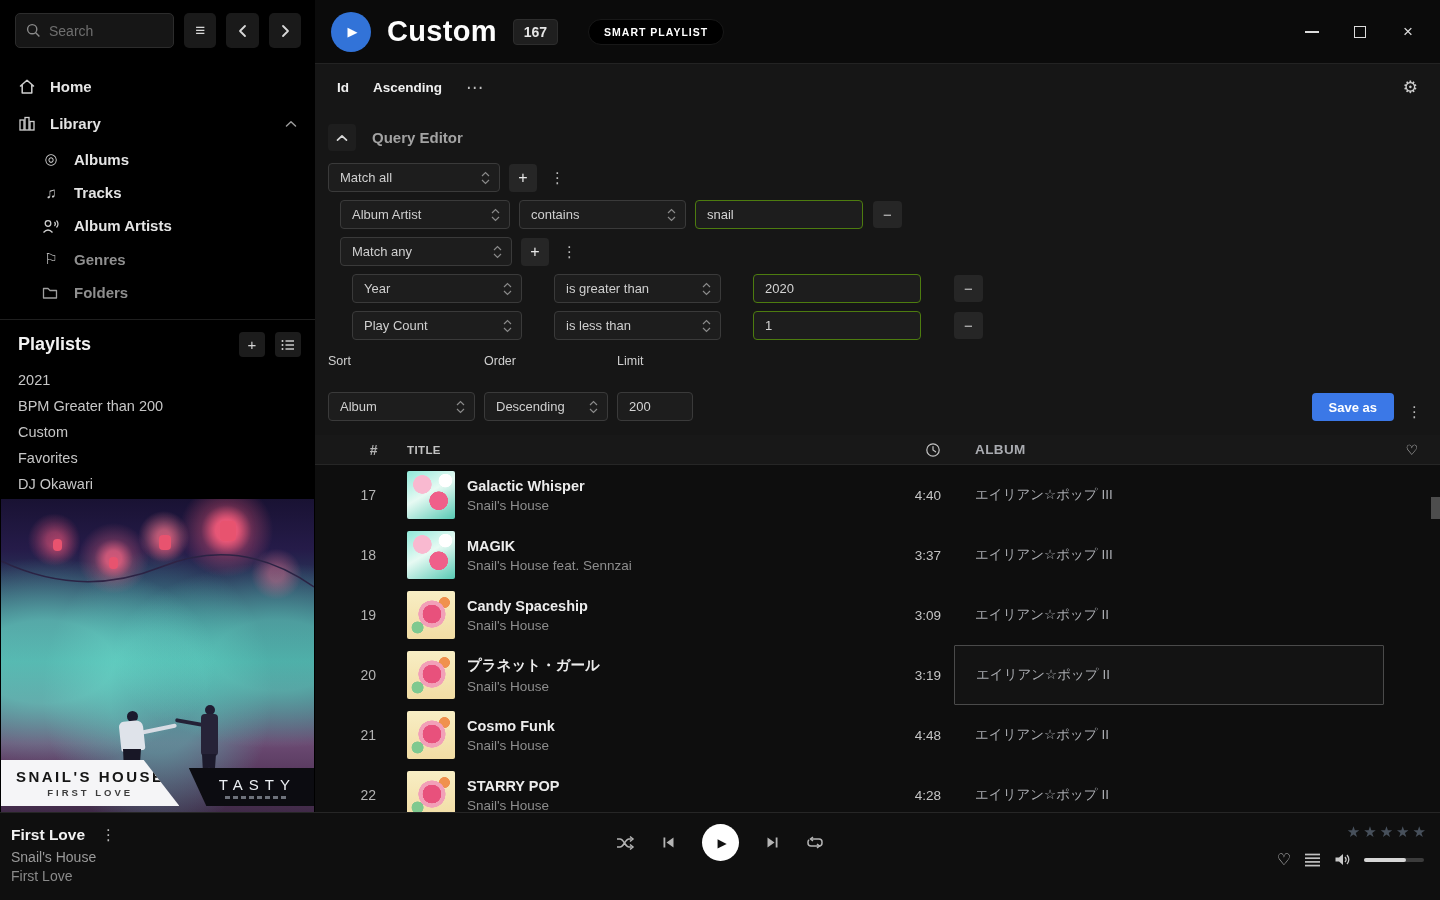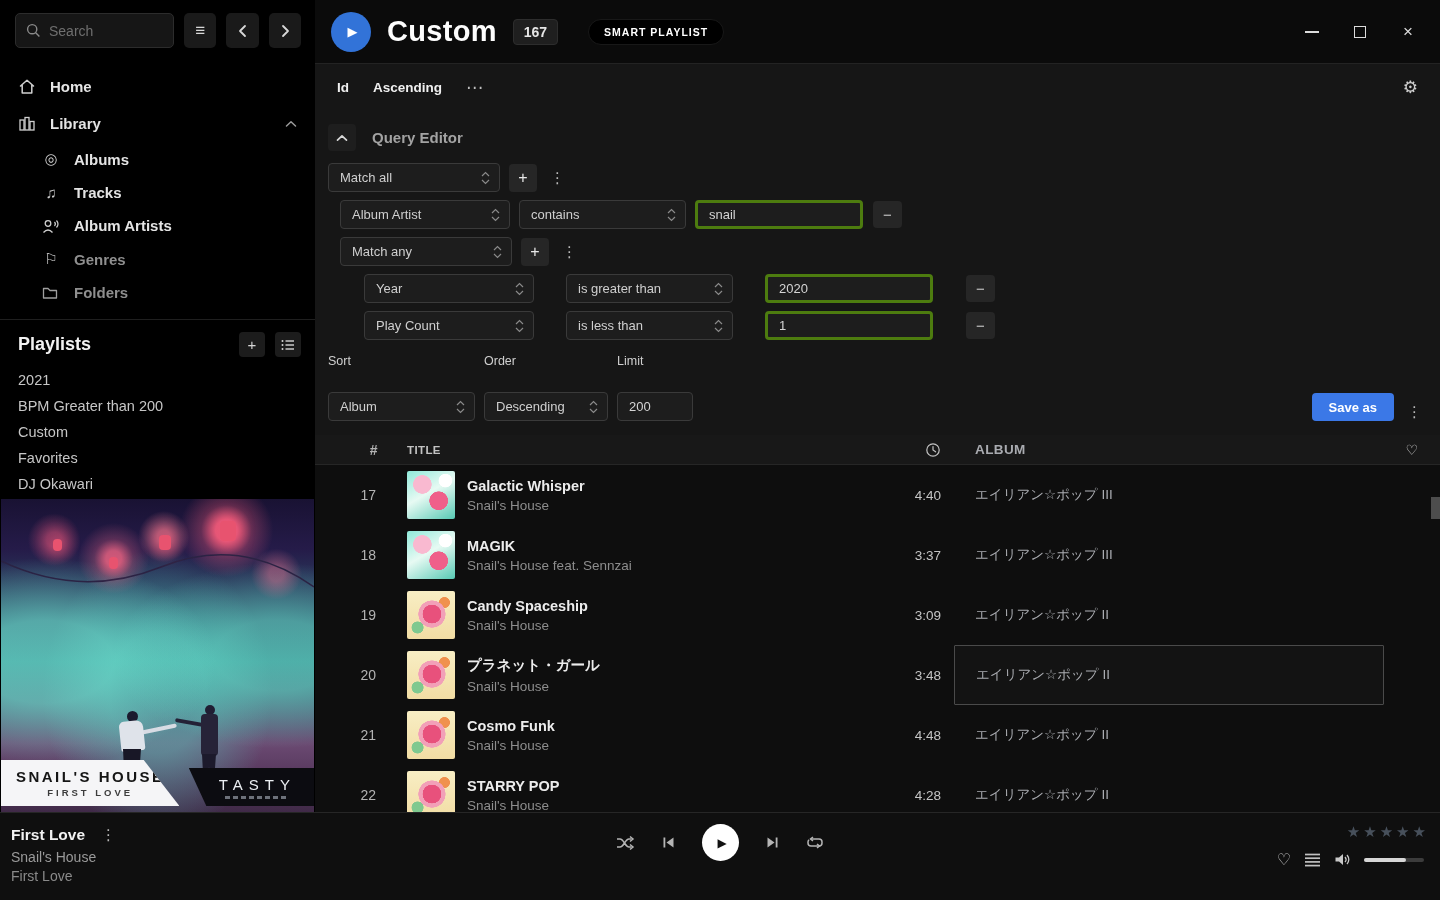--- a/index.html
+++ b/index.html
@@ -72,24 +72,24 @@
   .toolbar { height:46px; display:flex; align-items:center; gap:24px; padding:0 22px; flex-shrink:0; }
   .tb-sort { font-size:13.5px; font-weight:700; color:#f0f0f0; cursor:pointer; }
   .tb-ellipsis { color:#bdbdbd; font-size:17px; cursor:pointer; letter-spacing:2px; }
   .tb-gear { margin-left:auto; color:#cfcfcf; font-size:17px; cursor:pointer; }
 
   .query { padding:4px 14px 0 13px; flex-shrink:0; }
   .qe-head { display:flex; align-items:center; gap:16px; margin:10px 0 12px 0; }
   .qe-collapse { width:28px; height:27px; background:#1e1e1e; border-radius:4px; display:flex; align-items:center; justify-content:center; cursor:pointer; }
   .qe-title { font-size:15px; font-weight:700; color:#a3a3a3; }
   .q-row { display:flex; align-items:center; gap:9px; margin-bottom:8px; }
-  .ind1 { margin-left:12px; } .ind2 { margin-left:36px;gap:32px; }
+  .ind1 { margin-left:12px; } .ind2 { margin-left:24px;gap:32px; }
   .sel { height:29px; background:#1d1d1d; border:1px solid #3a3a3a; border-radius:4px; color:#cfcfcf; font-size:13px; display:flex; align-items:center; justify-content:space-between; padding:0 9px 0 11px; cursor:pointer; }
   .sel-group { width:172px; } .sel-field { width:170px; } .sel-op { width:167px; }
-  .q-input { width:168px; height:29px; background:#1d1d1d; border:3px solid #4d7c0f; border-radius:4px; color:#d4d4d4; font-size:13px; padding:0 11px; outline:none; font-family:inherit; }
+  .q-input { width:168px; height:29px; background:#1d1d1d; border:1px solid #4d7c0f; border-radius:4px; color:#d4d4d4; font-size:13px; padding:0 11px; outline:none; font-family:inherit; }
   .sq-btn { width:28px; height:28px; background:#262626; border-radius:4px; color:#e8e8e8; display:flex; align-items:center; justify-content:center; font-size:16px; cursor:pointer; }
   .kebab { color:#b9b9b9; font-size:15px; padding:0 4px; cursor:pointer; background:transparent; }
   .minus-btn { width:29px; height:27px; background:#262626; border-radius:4px; color:#c9c9c9; display:flex; align-items:center; justify-content:center; font-size:15px; cursor:pointer; margin-left:1px; }
   .sortbar { display:flex; align-items:flex-end; gap:9px; margin-top:14px; padding-bottom:14px; }
   .sort-field label { display:block; font-size:12.5px; color:#cfcfcf; margin-bottom:24px; }
   .sel-sort { width:147px; } .sel-order { width:124px; }
   .limit-input { width:76px; height:29px; background:#1d1d1d; border:1px solid #3a3a3a; border-radius:4px; color:#d4d4d4; font-size:13px; padding:0 11px; outline:none; font-family:inherit; }
   .save-btn { margin-left:auto; height:28px; background:#3b78e7; border:none; border-radius:4px; color:#fff; font-size:13px; font-weight:700; padding:0 17px; cursor:pointer; font-family:inherit; }
 
   
@@ -502,21 +502,21 @@
 
       <div class="t-grid t-row">
         <span class="c-idx">20</span>
         <span class="c-title">
             <span class="thumb art-b"></span>
           <span class="tt">
               <span class="t1">プラネット・ガール</span>
           <span class="t2">Snail's House</span>
             </span>
           </span>
-        <span class="c-dur">3:48</span>
+        <span class="c-dur">3:19</span>
         <span class="c-album focused">エイリアン☆ポップ II</span>
         <span class="c-fav"></span>
       </div>
 
       <div class="t-grid t-row">
         <span class="c-idx">21</span>
         <span class="c-title">
             <span class="thumb art-b"></span>
           <span class="tt">
               <span class="t1">Cosmo Funk</span>

